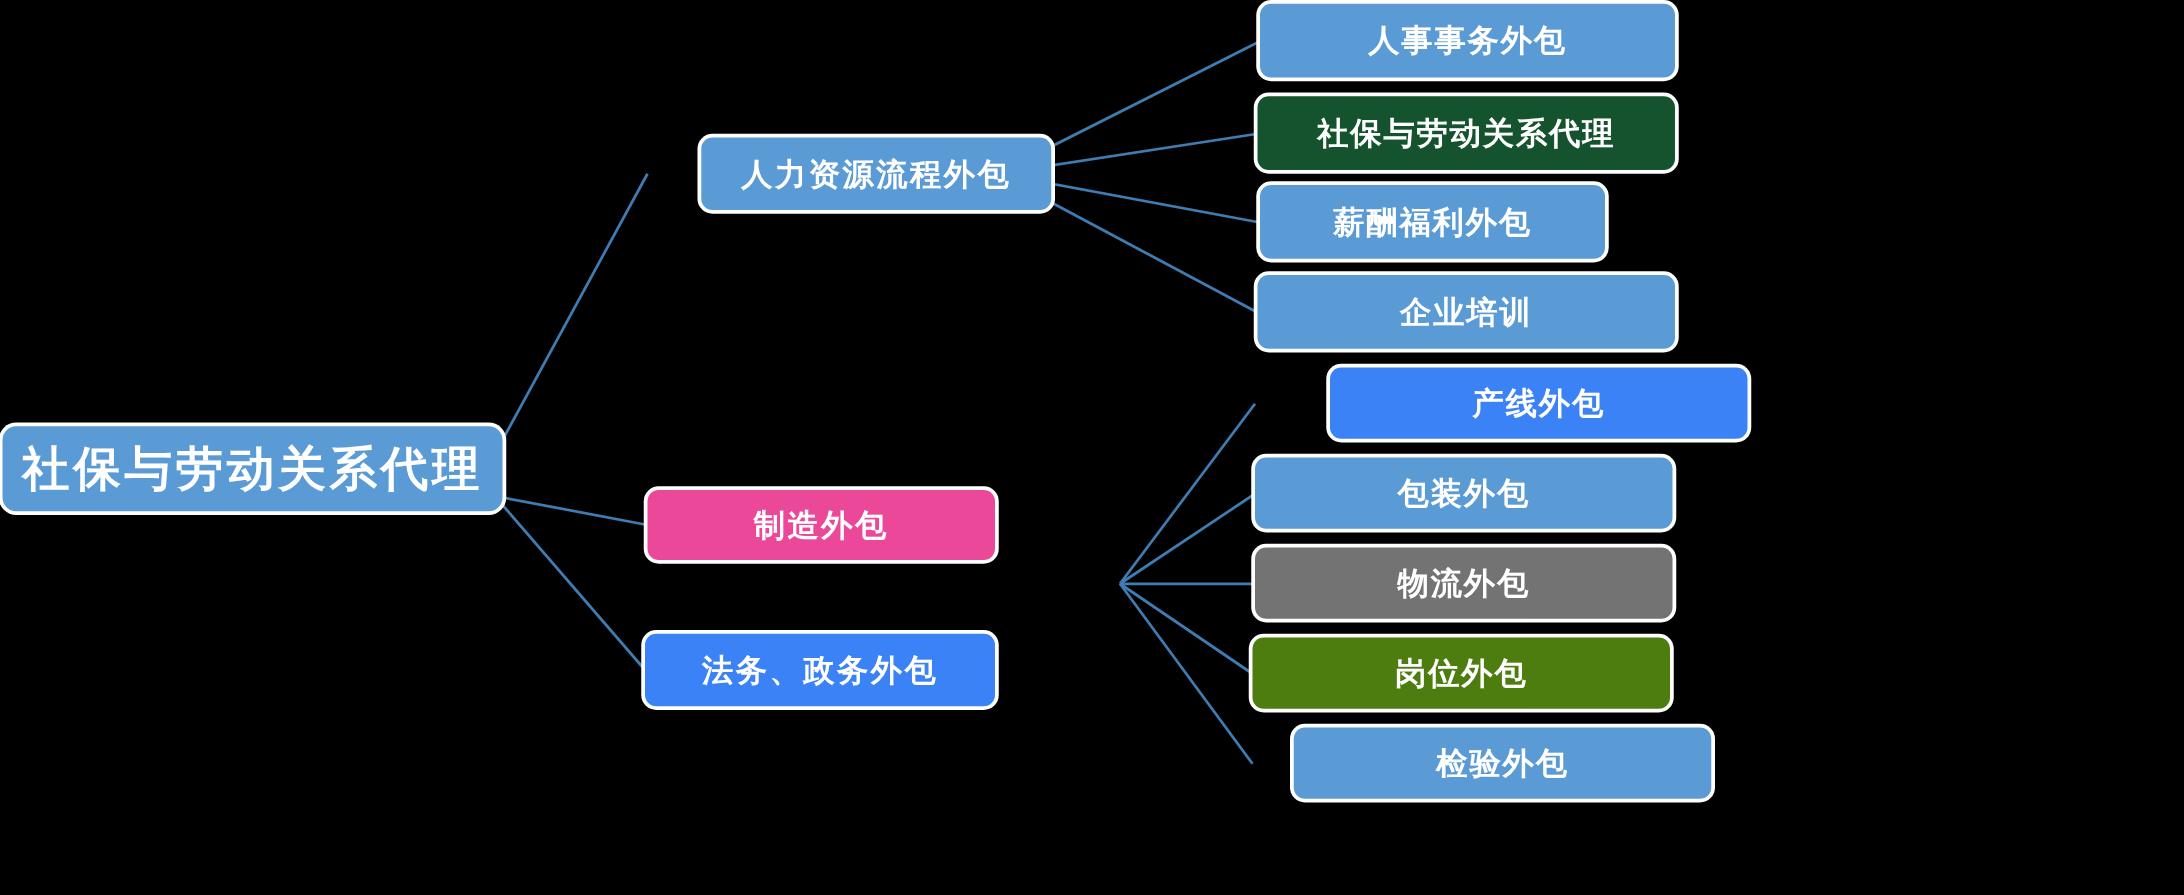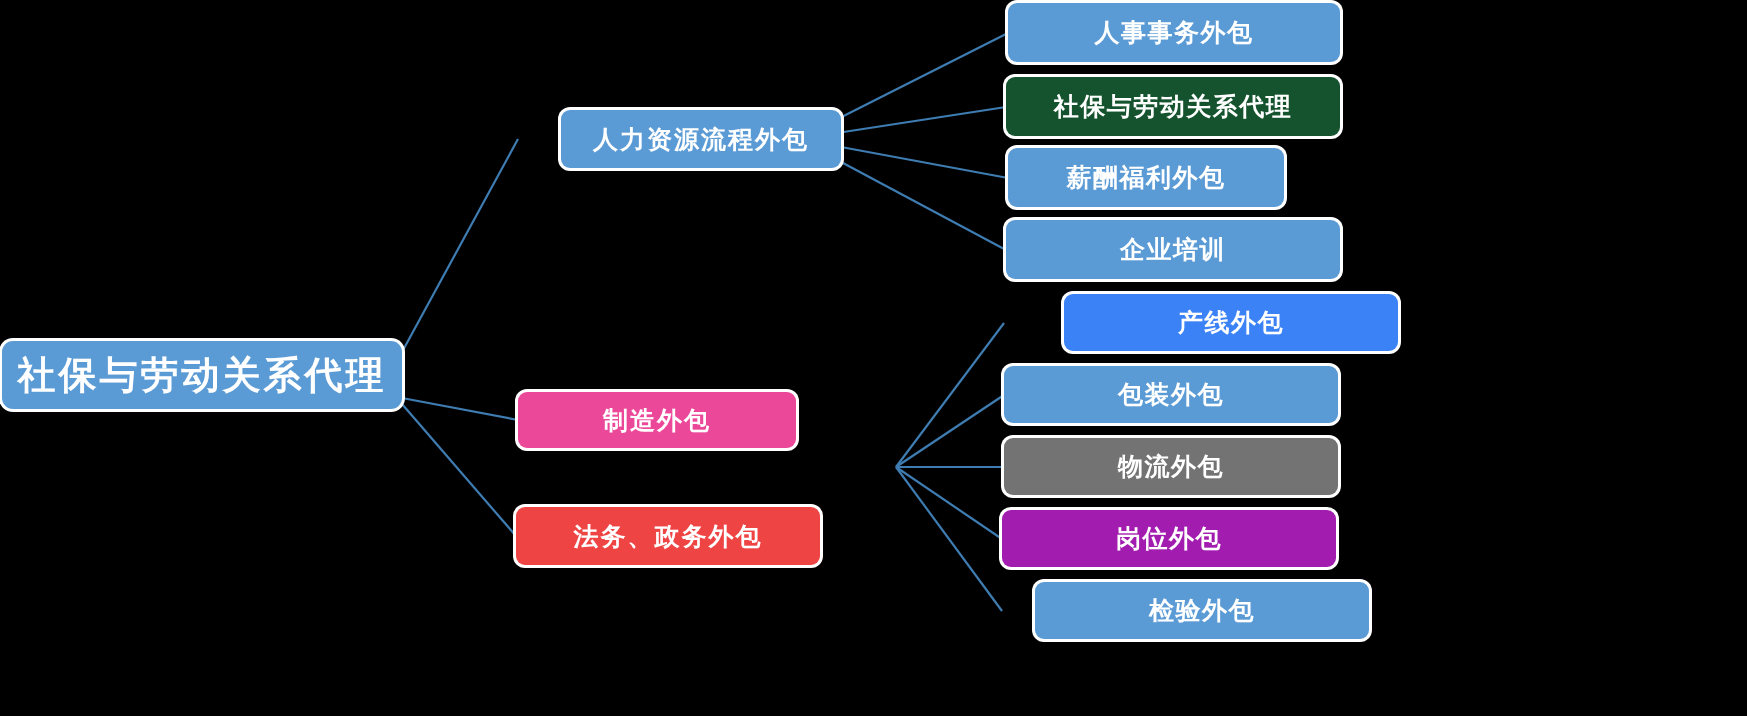--- a/index.html
+++ b/index.html
@@ -67,24 +67,24 @@
       <line x1="896" y1="467" x2="1004" y2="323" stroke="#3E7CB1" stroke-width="2.2"></line>
       <line x1="896" y1="467" x2="1004" y2="395" stroke="#3E7CB1" stroke-width="2.2"></line>
       <line x1="896" y1="467" x2="1004" y2="467" stroke="#3E7CB1" stroke-width="2.2"></line>
       <line x1="896" y1="467" x2="1002" y2="539" stroke="#3E7CB1" stroke-width="2.2"></line>
       <line x1="896" y1="467" x2="1002" y2="611" stroke="#3E7CB1" stroke-width="2.2"></line>
     </svg>
   <div id="nodes-layer">
       <div class="node root" style="left: 2px; top: 341px; width: 400px; height: 68px; font-size: 38px; background: rgb(91, 155, 213); color: rgb(255, 255, 255); box-shadow: rgb(255, 255, 255) 0px 0px 0px 3px;">社保与劳动关系代理</div>
       <div class="node branch" style="left: 518px; top: 110px; width: 280px; height: 58px; font-size: 25px; background: rgb(91, 155, 213); color: rgb(255, 255, 255); box-shadow: rgb(255, 255, 255) 0px 0px 0px 3px; margin-left: 43px;">人力资源流程外包</div>
       <div class="node branch" style="left: 518px; top: 392px; width: 278px; height: 56px; font-size: 25px; background: #ec4899; color: rgb(255, 255, 255); box-shadow: rgb(255, 255, 255) 0px 0px 0px 3px;">制造外包</div>
-      <div class="node branch" style="left: 516px; top: 507px; width: 304px; height: 58px; font-size: 25px; background: #ef4444; color: rgb(255, 255, 255); box-shadow: rgb(255, 255, 255) 0px 0px 0px 3px;">法务、政务外包</div>
+      <div class="node branch" style="left: 516px; top: 507px; width: 280px; height: 58px; font-size: 25px; background: #3b82f6; color: rgb(255, 255, 255); box-shadow: rgb(255, 255, 255) 0px 0px 0px 3px;">法务、政务外包</div>
       <div class="node leaf" style="left: 1008px; top: 3px; width: 332px; height: 59px; font-size: 25px; background: rgb(91, 155, 213); color: rgb(255, 255, 255); box-shadow: rgb(255, 255, 255) 0px 0px 0px 3px;">人事事务外包</div>
       <div class="node leaf" style="left: 1006px; top: 77px; width: 334px; height: 59px; font-size: 25px; background: #14532d; color: rgb(255, 255, 255); box-shadow: rgb(255, 255, 255) 0px 0px 0px 3px;">社保与劳动关系代理</div>
       <div class="node leaf" style="left: 1008px; top: 148px; width: 276px; height: 59px; font-size: 25px; background: rgb(91, 155, 213); color: rgb(255, 255, 255); box-shadow: rgb(255, 255, 255) 0px 0px 0px 3px;">薪酬福利外包</div>
       <div class="node leaf" style="left: 1006px; top: 220px; width: 334px; height: 59px; font-size: 25px; background: rgb(91, 155, 213); color: rgb(255, 255, 255); box-shadow: rgb(255, 255, 255) 0px 0px 0px 3px;">企业培训</div>
       <div class="node leaf" style="left: 1064px; top: 294px; width: 334px; height: 57px; font-size: 25px; background: #3b82f6; color: rgb(255, 255, 255); box-shadow: rgb(255, 255, 255) 0px 0px 0px 3px;">产线外包</div>
       <div class="node leaf" style="left: 1004px; top: 366px; width: 334px; height: 57px; font-size: 25px; background: rgb(91, 155, 213); color: rgb(255, 255, 255); box-shadow: rgb(255, 255, 255) 0px 0px 0px 3px;">包装外包</div>
       <div class="node leaf" style="left: 1004px; top: 438px; width: 334px; height: 57px; font-size: 25px; background: #737373; color: rgb(255, 255, 255); box-shadow: rgb(255, 255, 255) 0px 0px 0px 3px;">物流外包</div>
-      <div class="node leaf" style="left: 1002px; top: 510px; width: 334px; height: 57px; font-size: 25px; background: #a21caf; color: rgb(255, 255, 255); box-shadow: rgb(255, 255, 255) 0px 0px 0px 3px;">岗位外包</div>
+      <div class="node leaf" style="left: 1002px; top: 510px; width: 334px; height: 57px; font-size: 25px; background: #4d7c0f; color: rgb(255, 255, 255); box-shadow: rgb(255, 255, 255) 0px 0px 0px 3px;">岗位外包</div>
       <div class="node leaf" style="left: 1002px; top: 582px; width: 334px; height: 57px; font-size: 25px; background: rgb(91, 155, 213); color: rgb(255, 255, 255); box-shadow: rgb(255, 255, 255) 0px 0px 0px 3px; margin-left: 33px;">检验外包</div>
     </div>
 </div>
 
 </body></html>

